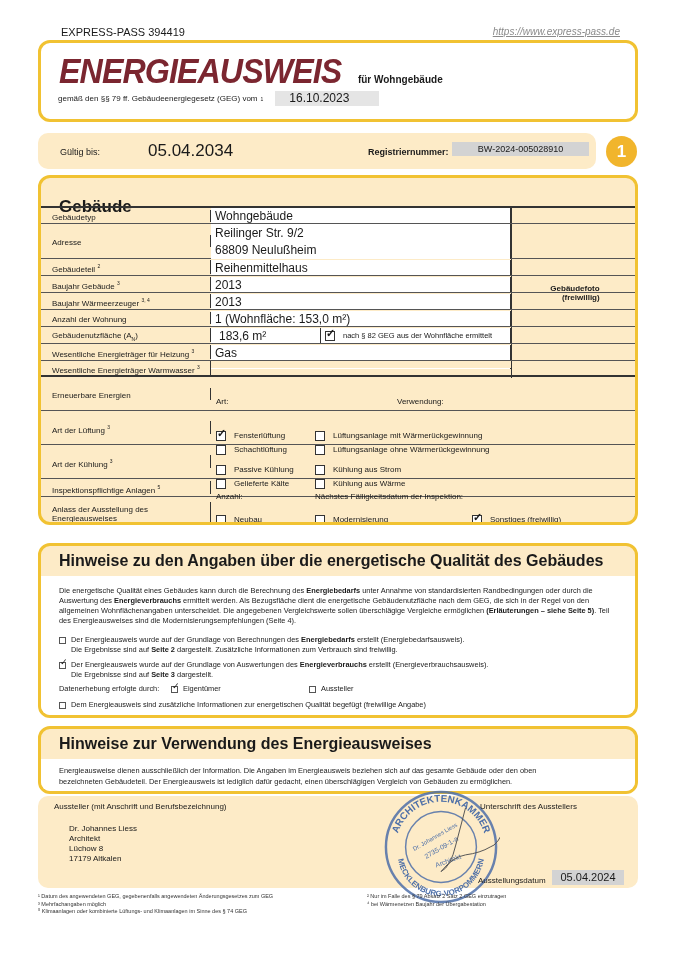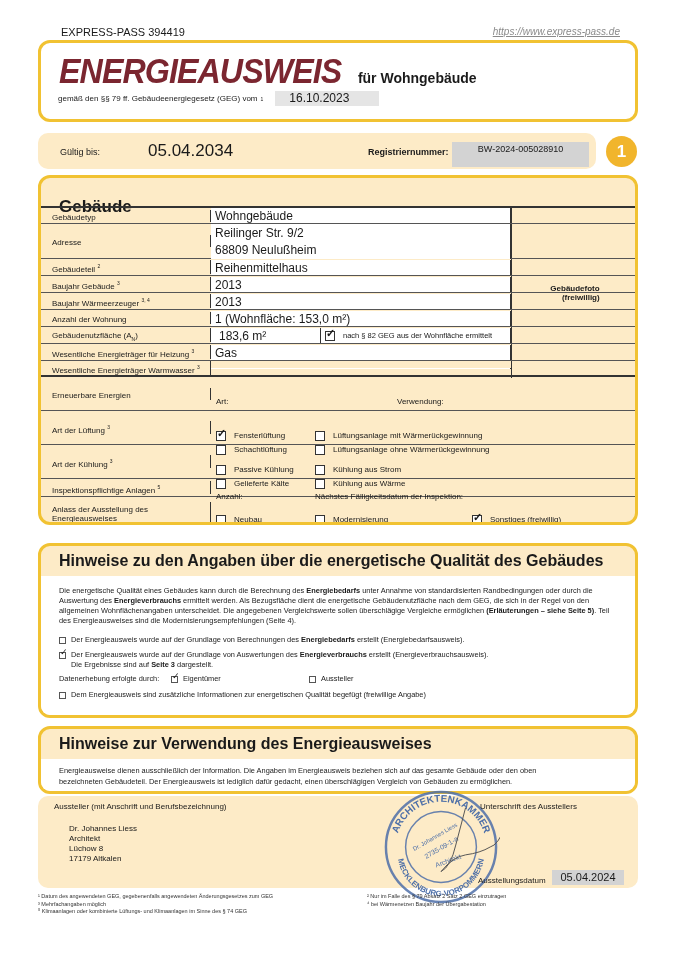--- a/index.html
+++ b/index.html
@@ -6,29 +6,29 @@
   html, body { width: 679px; height: 960px; background: #ffffff; overflow: hidden; }
   body { font-family: "Liberation Sans", sans-serif; color: #1a1a1a; position: relative; }
 
   .topline { position: absolute; top: 26px; left: 61px; font-size: 11px; }
   .toplink { position: absolute; top: 26px; right: 59px; font-size: 10px; color: #8a8a8a; font-style: italic; text-decoration: underline; }
 
   .card { position: absolute; border: 3px solid #f1c232; border-radius: 12px; background: #fff; }
   .head-card { left: 38px; top: 40px; width: 600px; height: 82px; }
   .brand { position: absolute; left: 18px; top: 8px; display: flex; align-items: baseline; }
   .brand-big { font-family: "Liberation Sans", sans-serif; font-size: 35px; font-style: italic; font-weight: 700; color: #7b2630; letter-spacing: -1px; transform: scaleX(0.92); transform-origin: left; display: inline-block; }
-  .brand-sub { font-size: 14px; font-weight: 700; margin-left: -8px; }
+  .brand-sub { font-size: 10px; font-weight: 700; margin-left: -8px; }
   .geg-line { position: absolute; left: 17px; top: 48px; font-size: 8px; display: flex; align-items: center; }
   .date-box { margin-left: 12px; background: #e5e5e5; width: 104px; height: 15px; font-size: 12px; padding-left: 14px; line-height: 15px; }
 
   .valid-card { position: absolute; left: 38px; top: 133px; width: 558px; height: 36px; background: #fdebc7; border-radius: 10px; }
   .valid-label { position: absolute; left: 22px; top: 14px; font-size: 9px; }
   .valid-date { position: absolute; left: 110px; top: 8px; font-size: 17px; }
   .reg-label { position: absolute; left: 330px; top: 14px; font-size: 9px; font-weight: 700; }
-  .reg-box { position: absolute; left: 414px; top: 9px; width: 137px; height: 25px; background: #d3d3d3; font-size: 9px; text-align: center; line-height: 15px; }
+  .reg-box { position: absolute; left: 414px; top: 9px; width: 137px; height: 14px; background: #d3d3d3; font-size: 9px; text-align: center; line-height: 15px; }
   .page-badge { position: absolute; left: 606px; top: 136px; width: 31px; height: 31px; border-radius: 50%; background: #f1b52c; color: #fff; font-weight: 700; font-size: 17px; text-align: center; line-height: 31px; }
 
   .section { position: absolute; left: 38px; width: 600px; border: 3px solid #f1c232; border-radius: 12px; background: #fdebc7; overflow: hidden; }
   .sec-title { font-size: 17px; font-weight: 700; padding: 19px 0 0 18px; height: 30px; }
   .building { top: 175px; height: 350px; }
 
   .grid { position: absolute; left: 0; top: 28px; width: 597px; border-top: 2px solid #333; }
   .row { display: flex; border-bottom: 1px solid #555; position: relative; align-items: center; }
   .lbl { width: 170px; font-size: 8px; padding: 3px 0 0 11px; border-right: 1px solid #333; }
   .val { width: 300px; background: #fff; font-size: 12px; padding: 1px 0 0 4px; border-right: 1px solid #333; }
@@ -186,20 +186,21 @@
     </div>
   </div>
 </div>
 
 <div class="section hinweise">
   <div class="sec-title">Hinweise zu den Angaben über die energetische Qualität des Gebäudes</div>
   <div class="hbody">
     <p><span>Die energetische Qualität eines Gebäudes kann durch die Berechnung des </span><b>Energiebedarfs</b><span> unter Annahme von standardisierten Randbedingungen oder durch die Auswertung des </span><b>Energieverbrauchs</b><span> ermittelt werden. Als Bezugsfläche dient die energetische Gebäudenutzfläche nach dem GEG, die sich in der Regel von den allgemeinen Wohnflächenangaben unterscheidet. Die angegebenen Vergleichswerte sollen überschlägige Vergleiche ermöglichen </span><b>(Erläuterungen – siehe Seite 5)</b><span>. Teil des Energieausweises sind die Modernisierungsempfehlungen (Seite 4).</span></p>
     <div style="margin-top:9px">
       <span class="small-cb"></span><span>Der Energieausweis wurde auf der Grundlage von Berechnungen des </span><b>Energiebedarfs</b><span> erstellt (Energiebedarfsausweis).</span>
+      <div class="indent"><span>Die Ergebnisse sind auf </span><b>Seite 2</b><span> dargestellt. Zusätzliche Informationen zum Verbrauch sind freiwillig.</span></div>
     </div>
     <div style="margin-top:5px">
       <span class="small-cb on"></span><span>Der Energieausweis wurde auf der Grundlage von Auswertungen des </span><b>Energieverbrauchs</b><span> erstellt (Energieverbrauchsausweis).</span>
       <div class="indent"><span>Die Ergebnisse sind auf </span><b>Seite 3</b><span> dargestellt.</span></div>
     </div>
     <div style="margin-top:4px;position:relative;height:11px">
       <span>Datenerhebung erfolgte durch:</span>
       <span style="position:absolute;left:112px"><span class="small-cb on"></span><span>Eigentümer</span></span>
       <span style="position:absolute;left:250px"><span class="small-cb"></span><span>Aussteller</span></span>
     </div>

